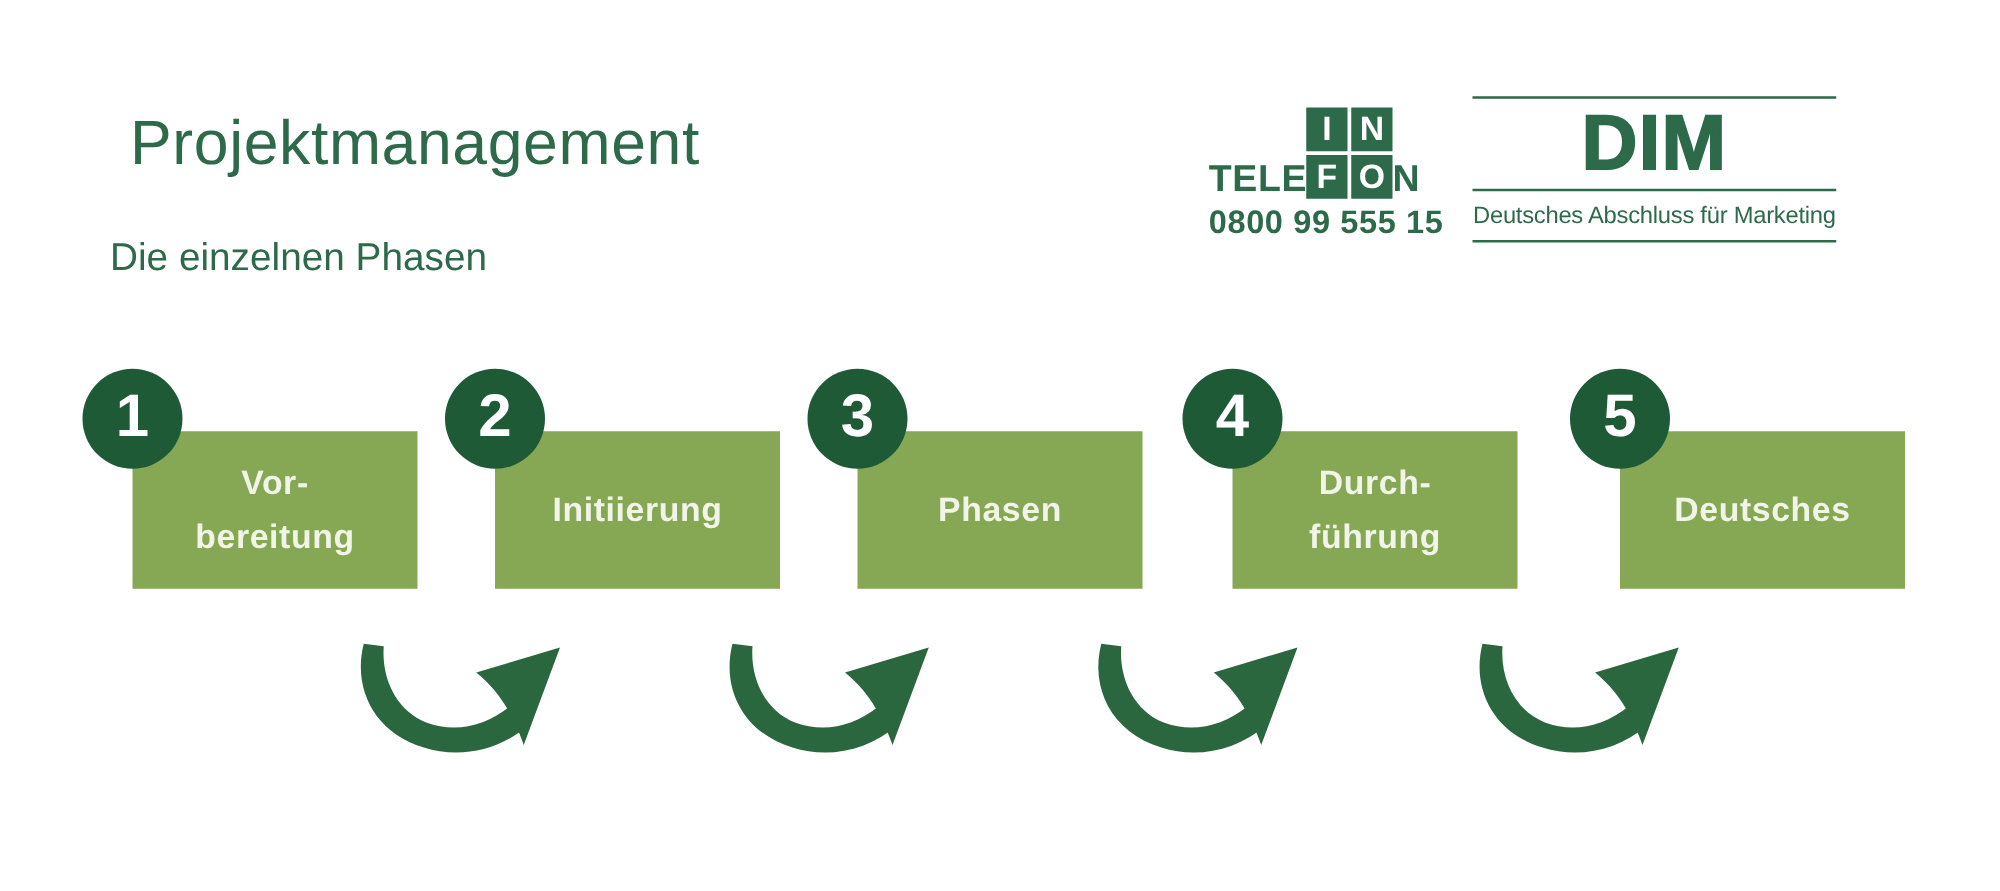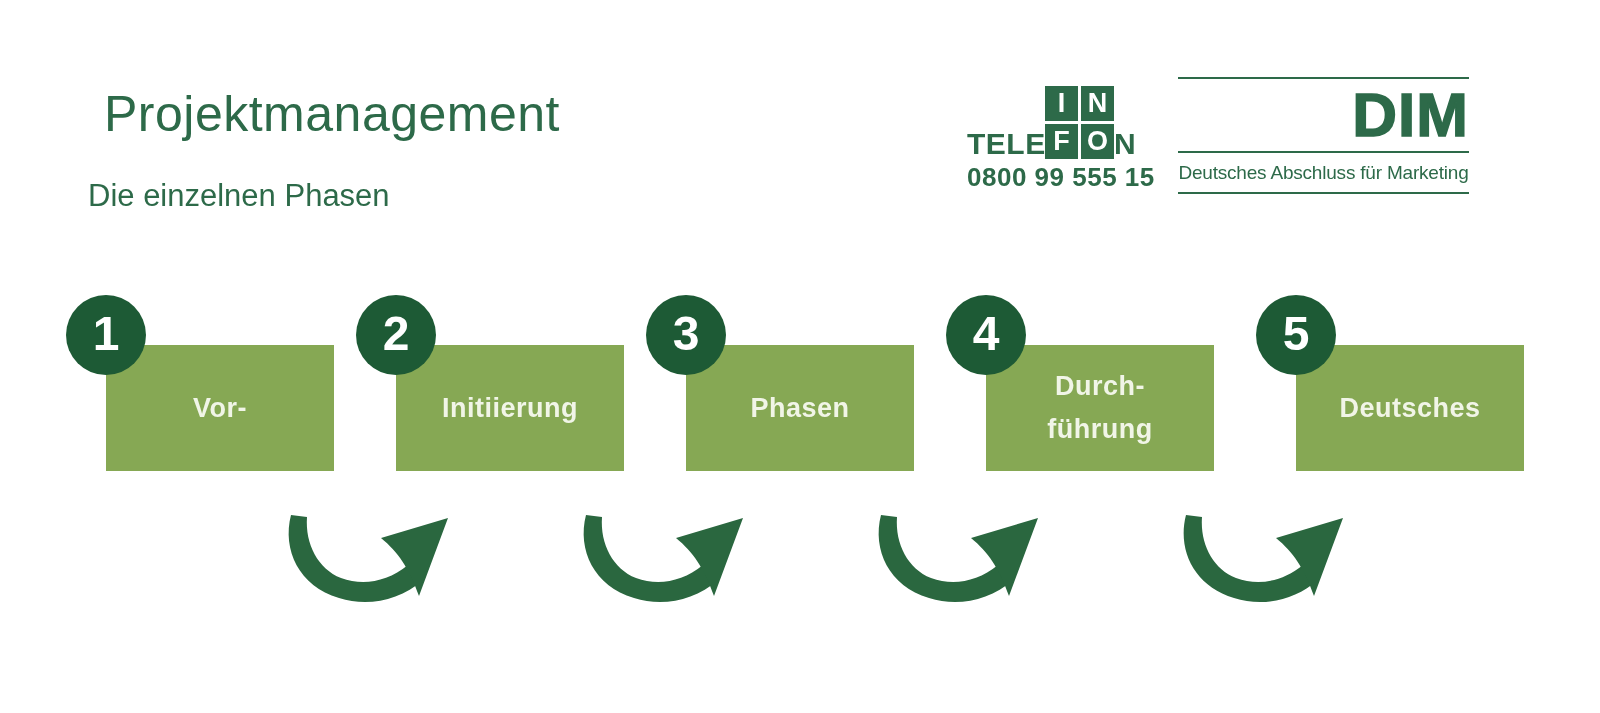--- a/index.html
+++ b/index.html
@@ -5,39 +5,39 @@
   html,body{margin:0;padding:0;background:#fff;}
   .canvas{
     position:relative;width:1600px;height:713px;background:#ffffff;overflow:hidden;
     font-family:"Liberation Sans",sans-serif;
   }
   
   .header{position:absolute;left:88px;top:68px;}
   .header h1{
     margin:16px;font-size:50px;font-weight:400;color:#2d6a49;letter-spacing:0.5px;line-height:1.2;
   }
-  .subtitle{margin-top:34px;font-size:31px;font-weight:400;color:#2d6a49;}
+  .subtitle{margin-top:44px;font-size:31px;font-weight:400;color:#2d6a49;}
   
   .telefon-logo{position:absolute;left:967px;top:86px;width:180px;height:102px;color:#2d6a49;}
   .tele{position:absolute;left:0;top:43px;font-size:30px;font-weight:700;letter-spacing:0.5px;line-height:1;text-align:right;}
   .after-n{position:absolute;left:147px;top:43px;font-size:30px;font-weight:700;line-height:1;}
   .info-grid{
     position:absolute;left:78px;top:0;
     display:grid;grid-template-columns:33px 33px;grid-template-rows:35px 35px;gap:3px;
   }
   .info-cell{
     background:#2d6a49;color:#ffffff;display:flex;align-items:center;justify-content:center;
     font-size:27px;font-weight:700;
   }
   .phone{position:absolute;left:0;top:76px;font-size:26px;font-weight:700;letter-spacing:0.5px;white-space:nowrap;}
   
   .dim-logo{position:absolute;left:1178px;top:77px;width:291px;color:#2d6a49;}
   .dim-rule{height:2px;background:#2d6a49;}
   .dim-acronym{
-    text-align:right;font-size:62px;font-weight:700;line-height:72px;letter-spacing:1px;
+    text-align:center;font-size:62px;font-weight:700;line-height:72px;letter-spacing:1px;
     -webkit-text-stroke:1.5px #2d6a49;
   }
   .dim-tagline{text-align:center;font-size:19px;line-height:39px;letter-spacing:-0.2px;white-space:nowrap;overflow:visible;}
   
   .phase{position:absolute;top:295px;width:0;height:0;}
   .phase-1{left:106px}.phase-2{left:396px}.phase-3{left:686px}.phase-4{left:986px}.phase-5{left:1296px}
   .circle{
     position:absolute;left:-40px;top:0;width:80px;height:80px;border-radius:50%;
     background:#1d5a35;display:flex;align-items:center;justify-content:center;z-index:2;
   }
@@ -84,20 +84,21 @@
     <div class="dim-tagline">Deutsches Abschluss für Marketing</div>
     <div class="dim-rule"></div>
   </div>
 
   <div class="phase phase-1">
     <div class="circle">
       <span>1</span>
     </div>
     <div class="box">
       <span>Vor-</span>
+      <span>bereitung</span>
     </div>
   </div>
 
   <div class="phase phase-2">
     <div class="circle">
       <span>2</span>
     </div>
     <div class="box">
       <span>Initiierung</span>
       <span></span>

